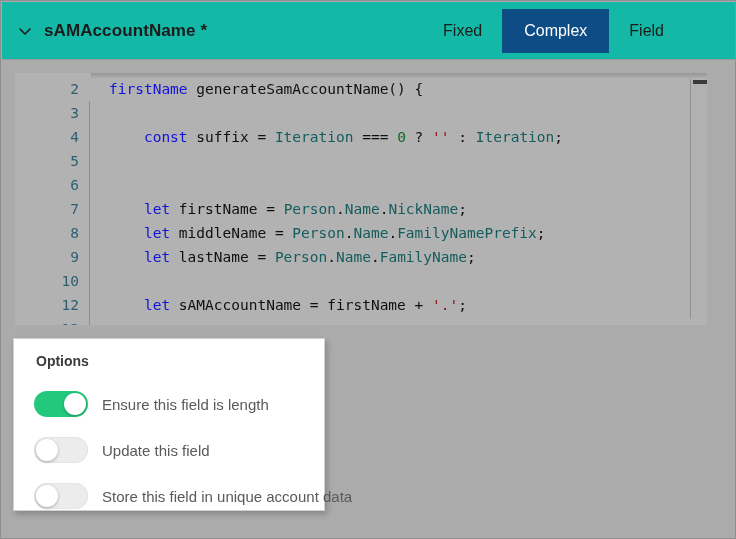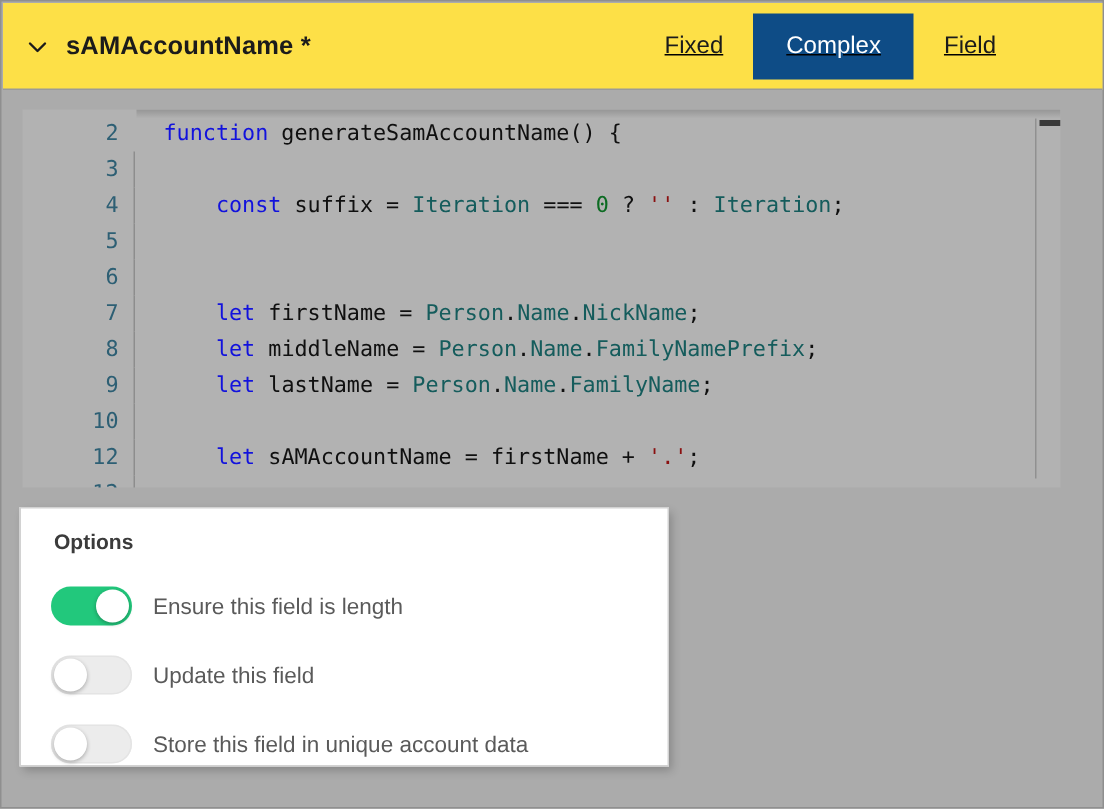--- a/index.html
+++ b/index.html
@@ -24,21 +24,21 @@
   }
 
   
   .header {
     position: absolute;
     left: 1px;
     top: 1px;
     width: 734px;
     height: 58px;
     box-sizing: border-box;
-    background: #fde047;
+    background: #14b8a6;
     border-bottom: 1px solid #9a9a9a;
     display: flex;
     align-items: center;
   }
   .header-left {
     display: flex;
     align-items: center;
     padding-left: 14px;
     flex: 1 1 auto;
     min-width: 0;
@@ -58,21 +58,20 @@
     font-weight: bold;
     color: #1b1b1b;
     letter-spacing: 0.1px;
     white-space: nowrap;
   }
   .header-right {
     display: flex;
     align-items: center;
     flex: 0 0 auto;
     padding-right: 52px;
-    text-decoration: underline;
   }
   .seg-btn {
     font-family: "Liberation Sans", sans-serif;
     font-size: 16px;
     color: #1b1b1b;
     background: transparent;
     border: none;
     padding: 10px 20px;
     margin: 0;
     cursor: pointer;
@@ -166,21 +165,21 @@
   .tok-type { color: #155c5c; }
   .tok-num  { color: #0c6b22; }
   .tok-str  { color: #8a1010; }
   .tok-plain{ color: #101010; }
 
   
   .options-panel {
     position: absolute;
     left: 12px;
     top: 337px;
-    width: 433px;
+    width: 312px;
     height: 173px;
     background: #ffffff;
     box-sizing: border-box;
     border: 1px solid #d2d2d2;
     box-shadow: 2px 3px 6px rgba(0,0,0,0.22);
     padding: 14px 0 0 0;
   }
   .options-title {
     font-size: 14px;
     font-weight: bold;
@@ -246,21 +245,21 @@
     <div class="header-right">
       <button class="seg-btn">Fixed</button>
       <button class="seg-btn active">Complex</button>
       <button class="seg-btn">Field</button>
     </div>
   </div>
 
   <div class="editor">
     <div class="editor-top-shadow"></div>
     <div class="code-area" id="code-area">
-        <div class="code-line"><span class="ln">2</span><span class="indent-guide hidden"></span><span class="code-text"><span class="tok-kw">function </span><span class="tok-plain">generateSamAccountName() {</span></span></div>
+        <div class="code-line"><span class="ln">2</span><span class="indent-guide hidden"></span><span class="code-text"><span class="tok-kw">firstName </span><span class="tok-plain">generateSamAccountName() {</span></span></div>
         <div class="code-line"><span class="ln">3</span><span class="indent-guide"></span><span class="code-text"></span></div>
         <div class="code-line"><span class="ln">4</span><span class="indent-guide"></span><span class="code-text"><span class="tok-plain">    </span><span class="tok-kw">const</span><span class="tok-plain"> suffix = </span><span class="tok-type">Iteration</span><span class="tok-plain"> === </span><span class="tok-num">0</span><span class="tok-plain"> ? </span><span class="tok-str">''</span><span class="tok-plain"> : </span><span class="tok-type">Iteration</span><span class="tok-plain">;</span></span></div>
         <div class="code-line"><span class="ln">5</span><span class="indent-guide"></span></div>
         <div class="code-line"><span class="ln">6</span><span class="indent-guide"></span><span class="code-text"></span></div>
         <div class="code-line"><span class="ln">7</span><span class="indent-guide"></span><span class="code-text"><span class="tok-plain">    </span><span class="tok-kw">let</span><span class="tok-plain"> firstName = </span><span class="tok-type">Person</span><span class="tok-plain">.</span><span class="tok-type">Name</span><span class="tok-plain">.</span><span class="tok-type">NickName</span><span class="tok-plain">;</span></span></div>
         <div class="code-line"><span class="ln">8</span><span class="indent-guide"></span><span class="code-text"><span class="tok-plain">    </span><span class="tok-kw">let</span><span class="tok-plain"> middleName = </span><span class="tok-type">Person</span><span class="tok-plain">.</span><span class="tok-type">Name</span><span class="tok-plain">.</span><span class="tok-type">FamilyNamePrefix</span><span class="tok-plain">;</span></span></div>
         <div class="code-line"><span class="ln">9</span><span class="indent-guide"></span><span class="code-text"><span class="tok-plain">    </span><span class="tok-kw">let</span><span class="tok-plain"> lastName = </span><span class="tok-type">Person</span><span class="tok-plain">.</span><span class="tok-type">Name</span><span class="tok-plain">.</span><span class="tok-type">FamilyName</span><span class="tok-plain">;</span></span></div>
         <div class="code-line"><span class="ln">10</span><span class="indent-guide"></span><span class="code-text"></span></div>
         <div class="code-line"><span class="ln">12</span><span class="indent-guide"></span><span class="code-text"><span class="tok-plain">    </span><span class="tok-kw">let</span><span class="tok-plain"> sAMAccountName = firstName + </span><span class="tok-str">'.'</span><span class="tok-plain">;</span></span></div>
         <div class="code-line"><span class="ln">12</span><span class="indent-guide"></span><span class="code-text"></span></div>

